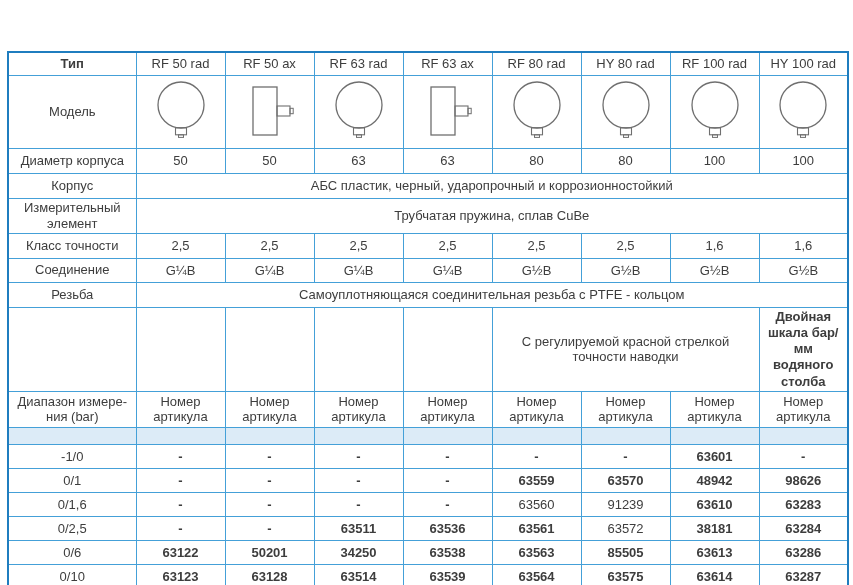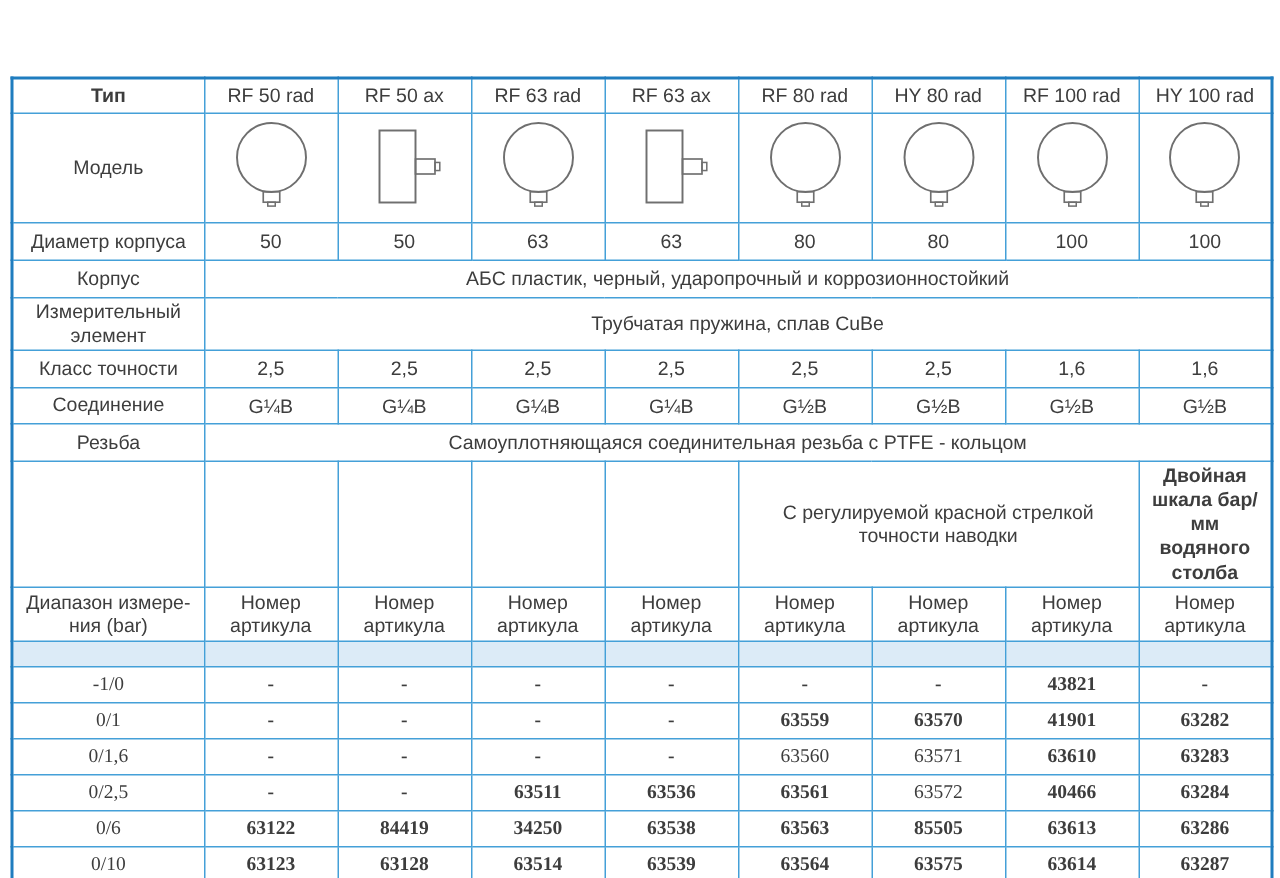--- a/index.html
+++ b/index.html
@@ -12,21 +12,21 @@
   td.lbl{text-align:left;padding-left:8px;}
   td.bold{font-weight:bold;color:#1b1b1b;}
   tr.r-type{height:23px;}
   tr.r-model{height:73px;}
   tr.r-spec{height:25px;}
   tr.r-conn{height:24px;}
   tr.r-tall{height:35px;}
   tr.r-feature{height:25px;}
   tr.r-rangehdr{height:36px;}
   tr.r-empty{height:17px;}
-  tr.r-data{height:24px;font-family:Liberation Serif, serif;}
+  tr.r-data{height:24px;}
   td.span-center{text-align:center;}
   td.note{font-size:11px;color:#3d3d3d;padding:1px 2px;}
   td.note-small{font-size:8.5px;font-weight:bold;line-height:1.25;white-space:pre-line;padding:1px 2px;}
   td.multiline{white-space:pre-line;line-height:1.2;}
   td.article{font-weight:bold;color:#0e76bc;font-size:13.5px;}
   td.article-plain{font-weight:normal;color:#3d3d3d;font-size:13px;}
   td.dash{font-weight:bold;color:#3d3d3d;}
   td.empty-blue{background:#dcebf7;}
   td.gauge-cell{padding:0;}
   .gauge-wrap{display:flex;align-items:center;justify-content:center;height:100%;}
@@ -213,60 +213,60 @@
           <td class="empty-blue"></td>
         </tr>
         <tr class="r-data">
           <td class="lbl">-1/0</td>
           <td class="dash">-</td>
           <td class="dash">-</td>
           <td class="dash">-</td>
           <td class="dash">-</td>
           <td class="dash">-</td>
           <td class="dash">-</td>
-          <td class="article">43821</td>
+          <td class="article">63601</td>
           <td class="dash">-</td>
         </tr>
         <tr class="r-data">
           <td class="lbl">0/1</td>
           <td class="dash">-</td>
           <td class="dash">-</td>
           <td class="dash">-</td>
           <td class="dash">-</td>
           <td class="article">63559</td>
           <td class="article">63570</td>
-          <td class="article">41901</td>
-          <td class="article">63282</td>
+          <td class="article">48942</td>
+          <td class="article">98626</td>
         </tr>
         <tr class="r-data">
           <td class="lbl">0/1,6</td>
           <td class="dash">-</td>
           <td class="dash">-</td>
           <td class="dash">-</td>
           <td class="dash">-</td>
           <td class="article-plain">63560</td>
-          <td class="article-plain">63571</td>
+          <td class="article-plain">91239</td>
           <td class="article">63610</td>
           <td class="article">63283</td>
         </tr>
         <tr class="r-data">
           <td class="lbl">0/2,5</td>
           <td class="dash">-</td>
           <td class="dash">-</td>
           <td class="article">63511</td>
           <td class="article">63536</td>
           <td class="article">63561</td>
           <td class="article-plain">63572</td>
-          <td class="article">40466</td>
+          <td class="article">38181</td>
           <td class="article">63284</td>
         </tr>
         <tr class="r-data">
           <td class="lbl">0/6</td>
           <td class="article">63122</td>
-          <td class="article">84419</td>
+          <td class="article">50201</td>
           <td class="article">34250</td>
           <td class="article">63538</td>
           <td class="article">63563</td>
           <td class="article">85505</td>
           <td class="article">63613</td>
           <td class="article">63286</td>
         </tr>
         <tr class="r-data">
           <td class="lbl">0/10</td>
           <td class="article">63123</td>

